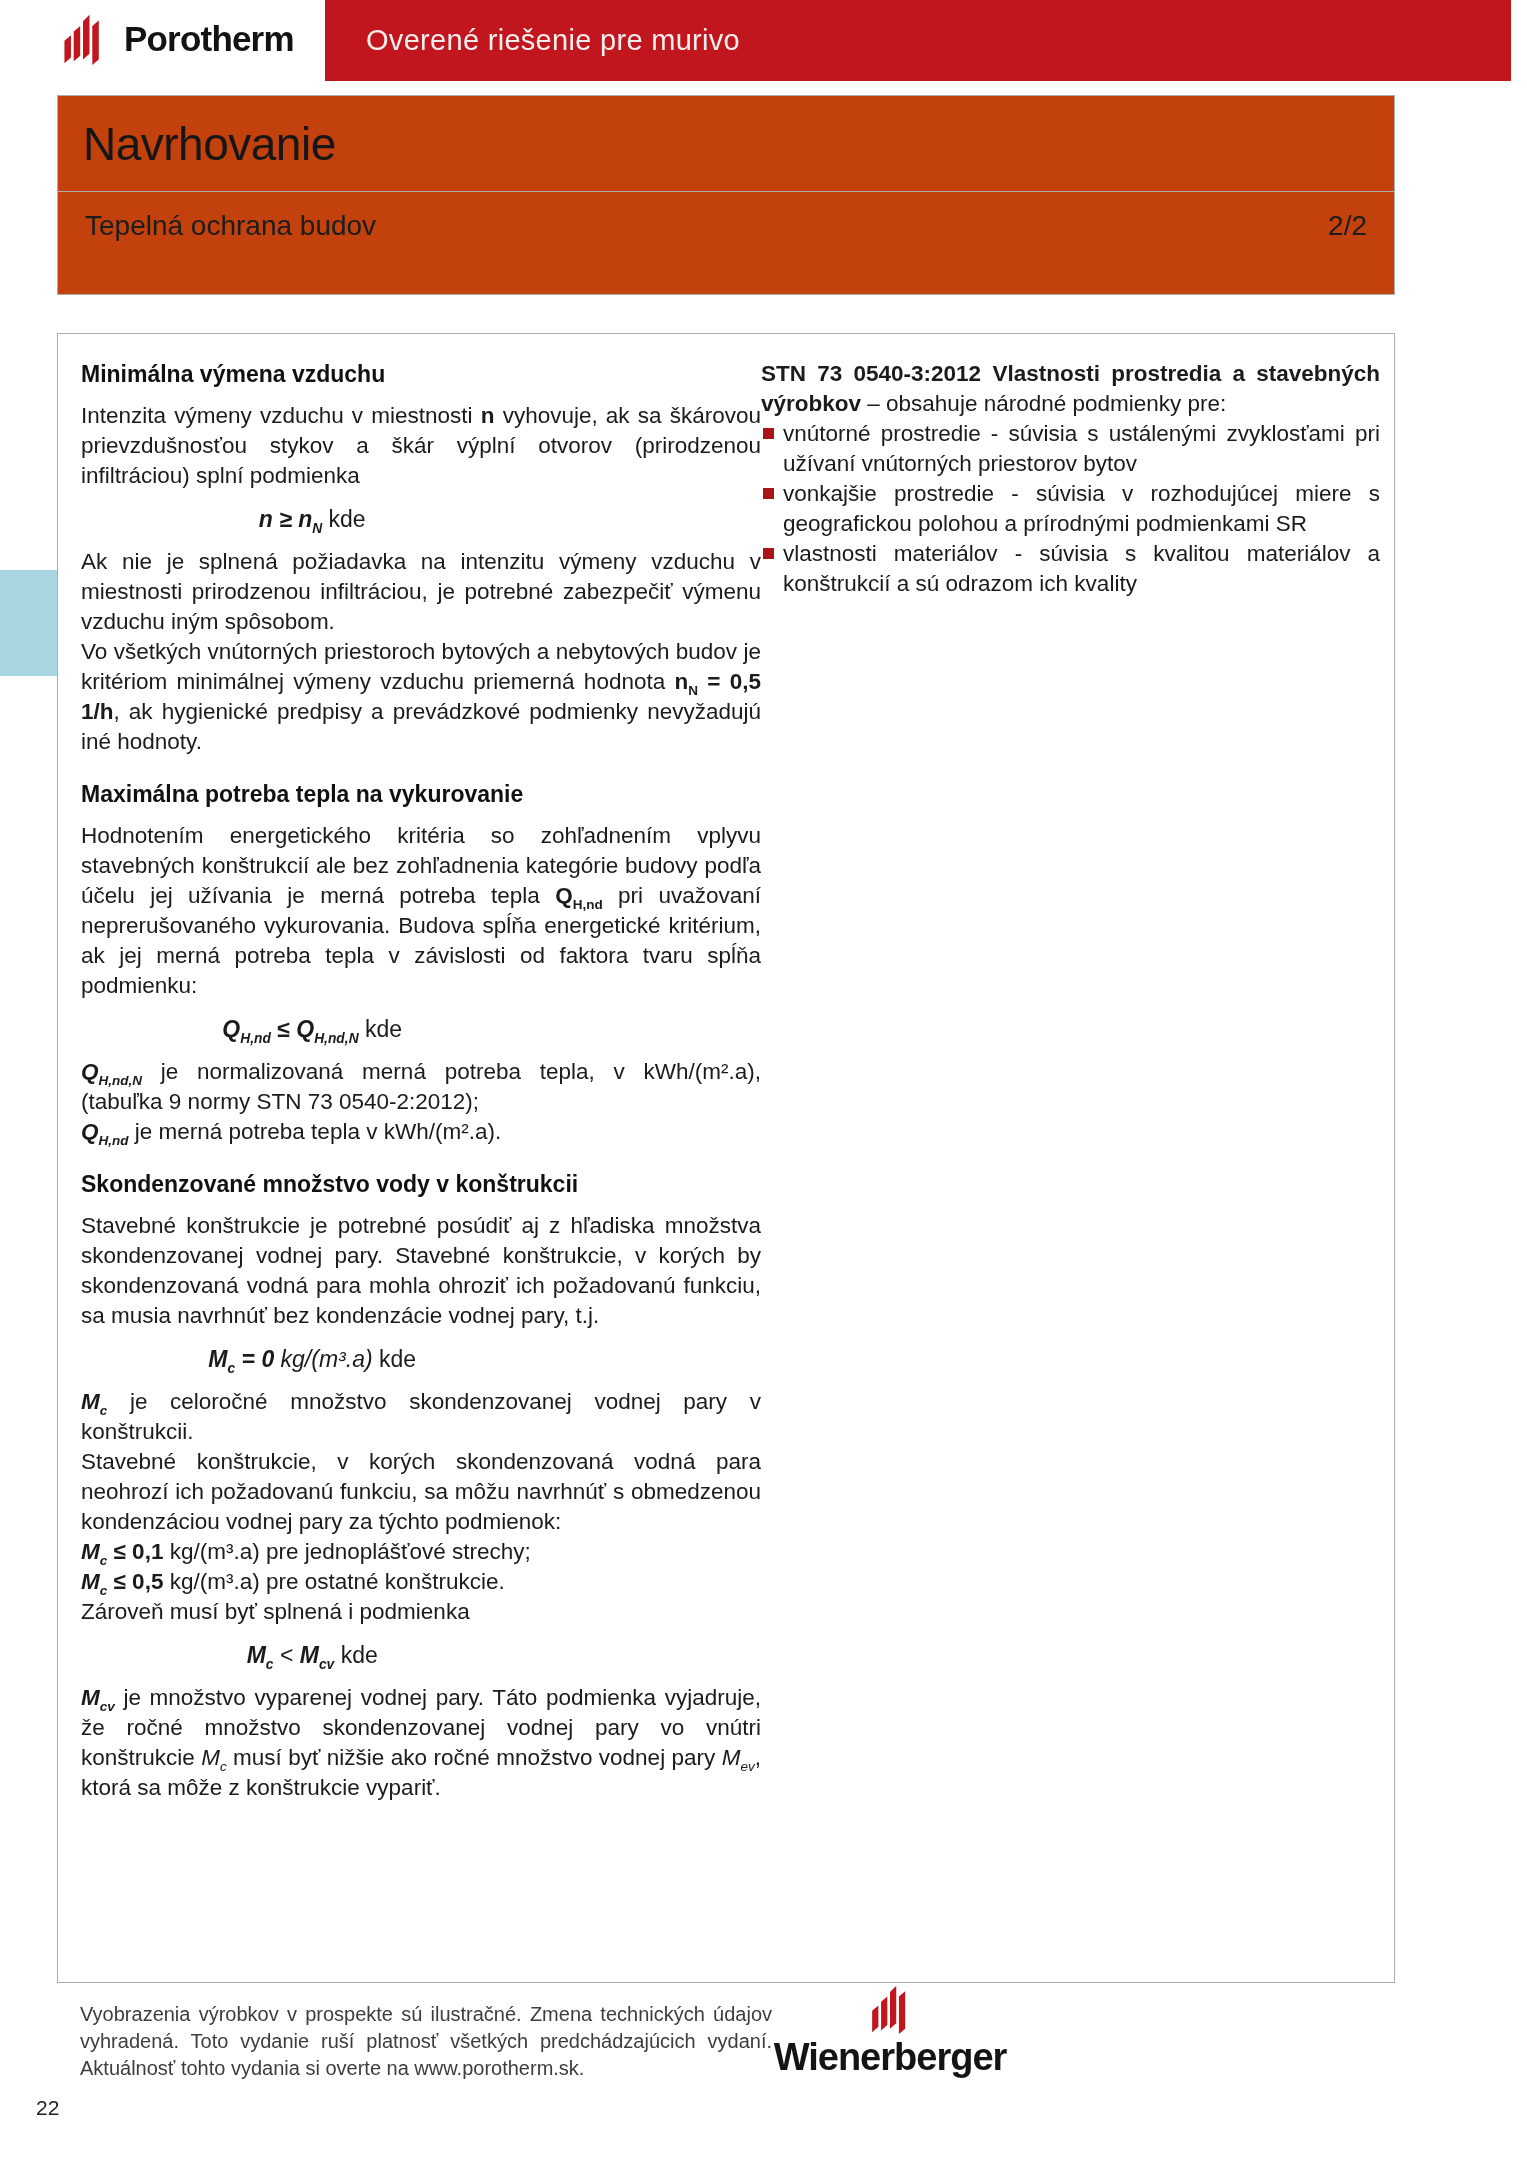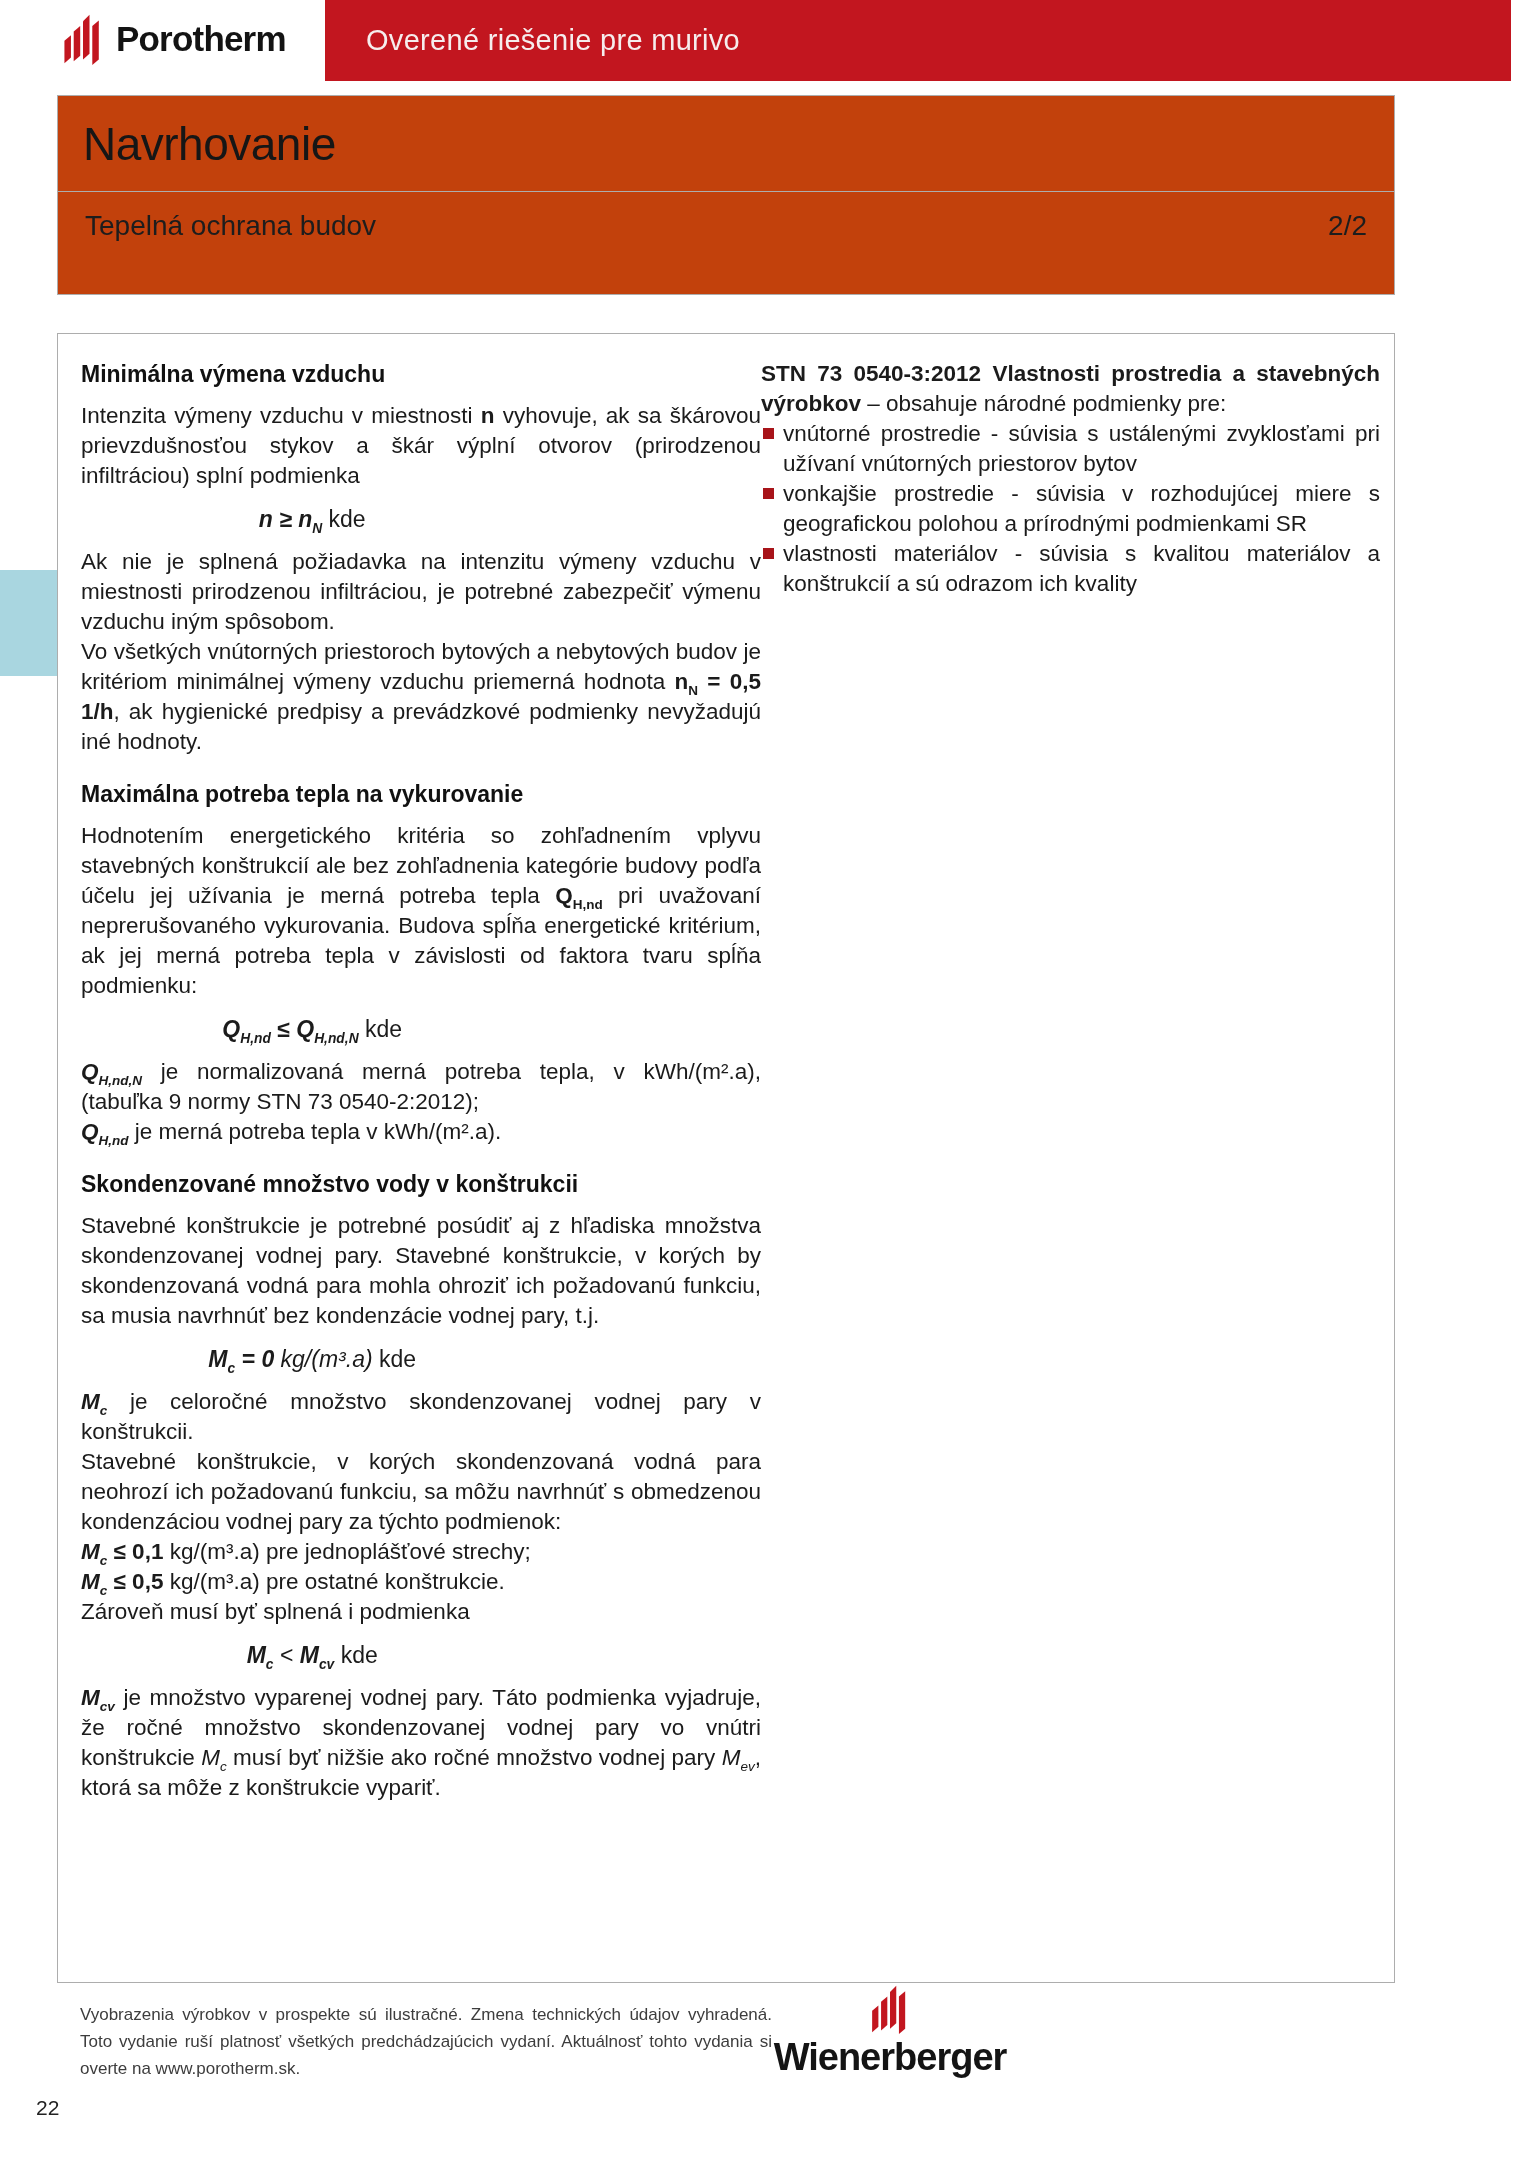--- a/index.html
+++ b/index.html
@@ -15,21 +15,21 @@
     width:1527px;height:2160px;position:relative;
     font-family:"Liberation Sans", sans-serif;
     color:var(--ink);
     overflow:hidden;
   }
   .b{font-weight:700;}
   .i{font-style:italic;}
   sub{font-size:60%;line-height:0;}
 
   
-  .brand{position:absolute;left:62px;top:13px;display:flex;align-items:center;gap:12px;}
+  .brand{position:absolute;left:62px;top:13px;display:flex;align-items:center;gap:20px;}
   .brand svg{width:42px;height:52px;display:block;}
   .flame-fill{fill:var(--brand-red);}
   .brand-text{font-size:35px;font-weight:700;color:#131313;letter-spacing:-0.8px;}
   .red-banner{
     position:absolute;left:325px;top:0;width:1186px;height:81px;
     background:var(--brand-red);
     display:flex;align-items:center;padding-left:41px;
   }
   .red-banner span{font-size:29px;font-weight:400;color:#f6eded;letter-spacing:0.3px;}
 
@@ -65,21 +65,21 @@
   .gap{margin-top:22px;}
 
   
   .bullet{display:flex;margin-top:0;}
   .bullet .sq{flex:0 0 11px;width:11px;height:11px;background:var(--bullet-red);margin:9px 9px 0 2px;}
   .bullet .bt{flex:1;text-align:justify;}
 
   
   .disclaimer{
     position:absolute;left:80px;top:2001px;width:692px;
-    font-size:17px;line-height:27px;color:#3d3d3d;text-align:justify;
+    font-size:20px;line-height:27px;color:#3d3d3d;text-align:justify;
   }
   .wb{position:absolute;left:745px;top:1984px;width:290px;text-align:center;}
   .wb svg{width:58px;height:50px;display:block;margin:0 auto;}
   .wb-text{font-size:38px;font-weight:700;letter-spacing:-1px;color:#141414;margin-top:2px;}
   .pageno{position:absolute;left:36px;top:2096px;font-size:21px;color:#222;}
 </style>
 </head>
 <body>
 
 <div class="page">

